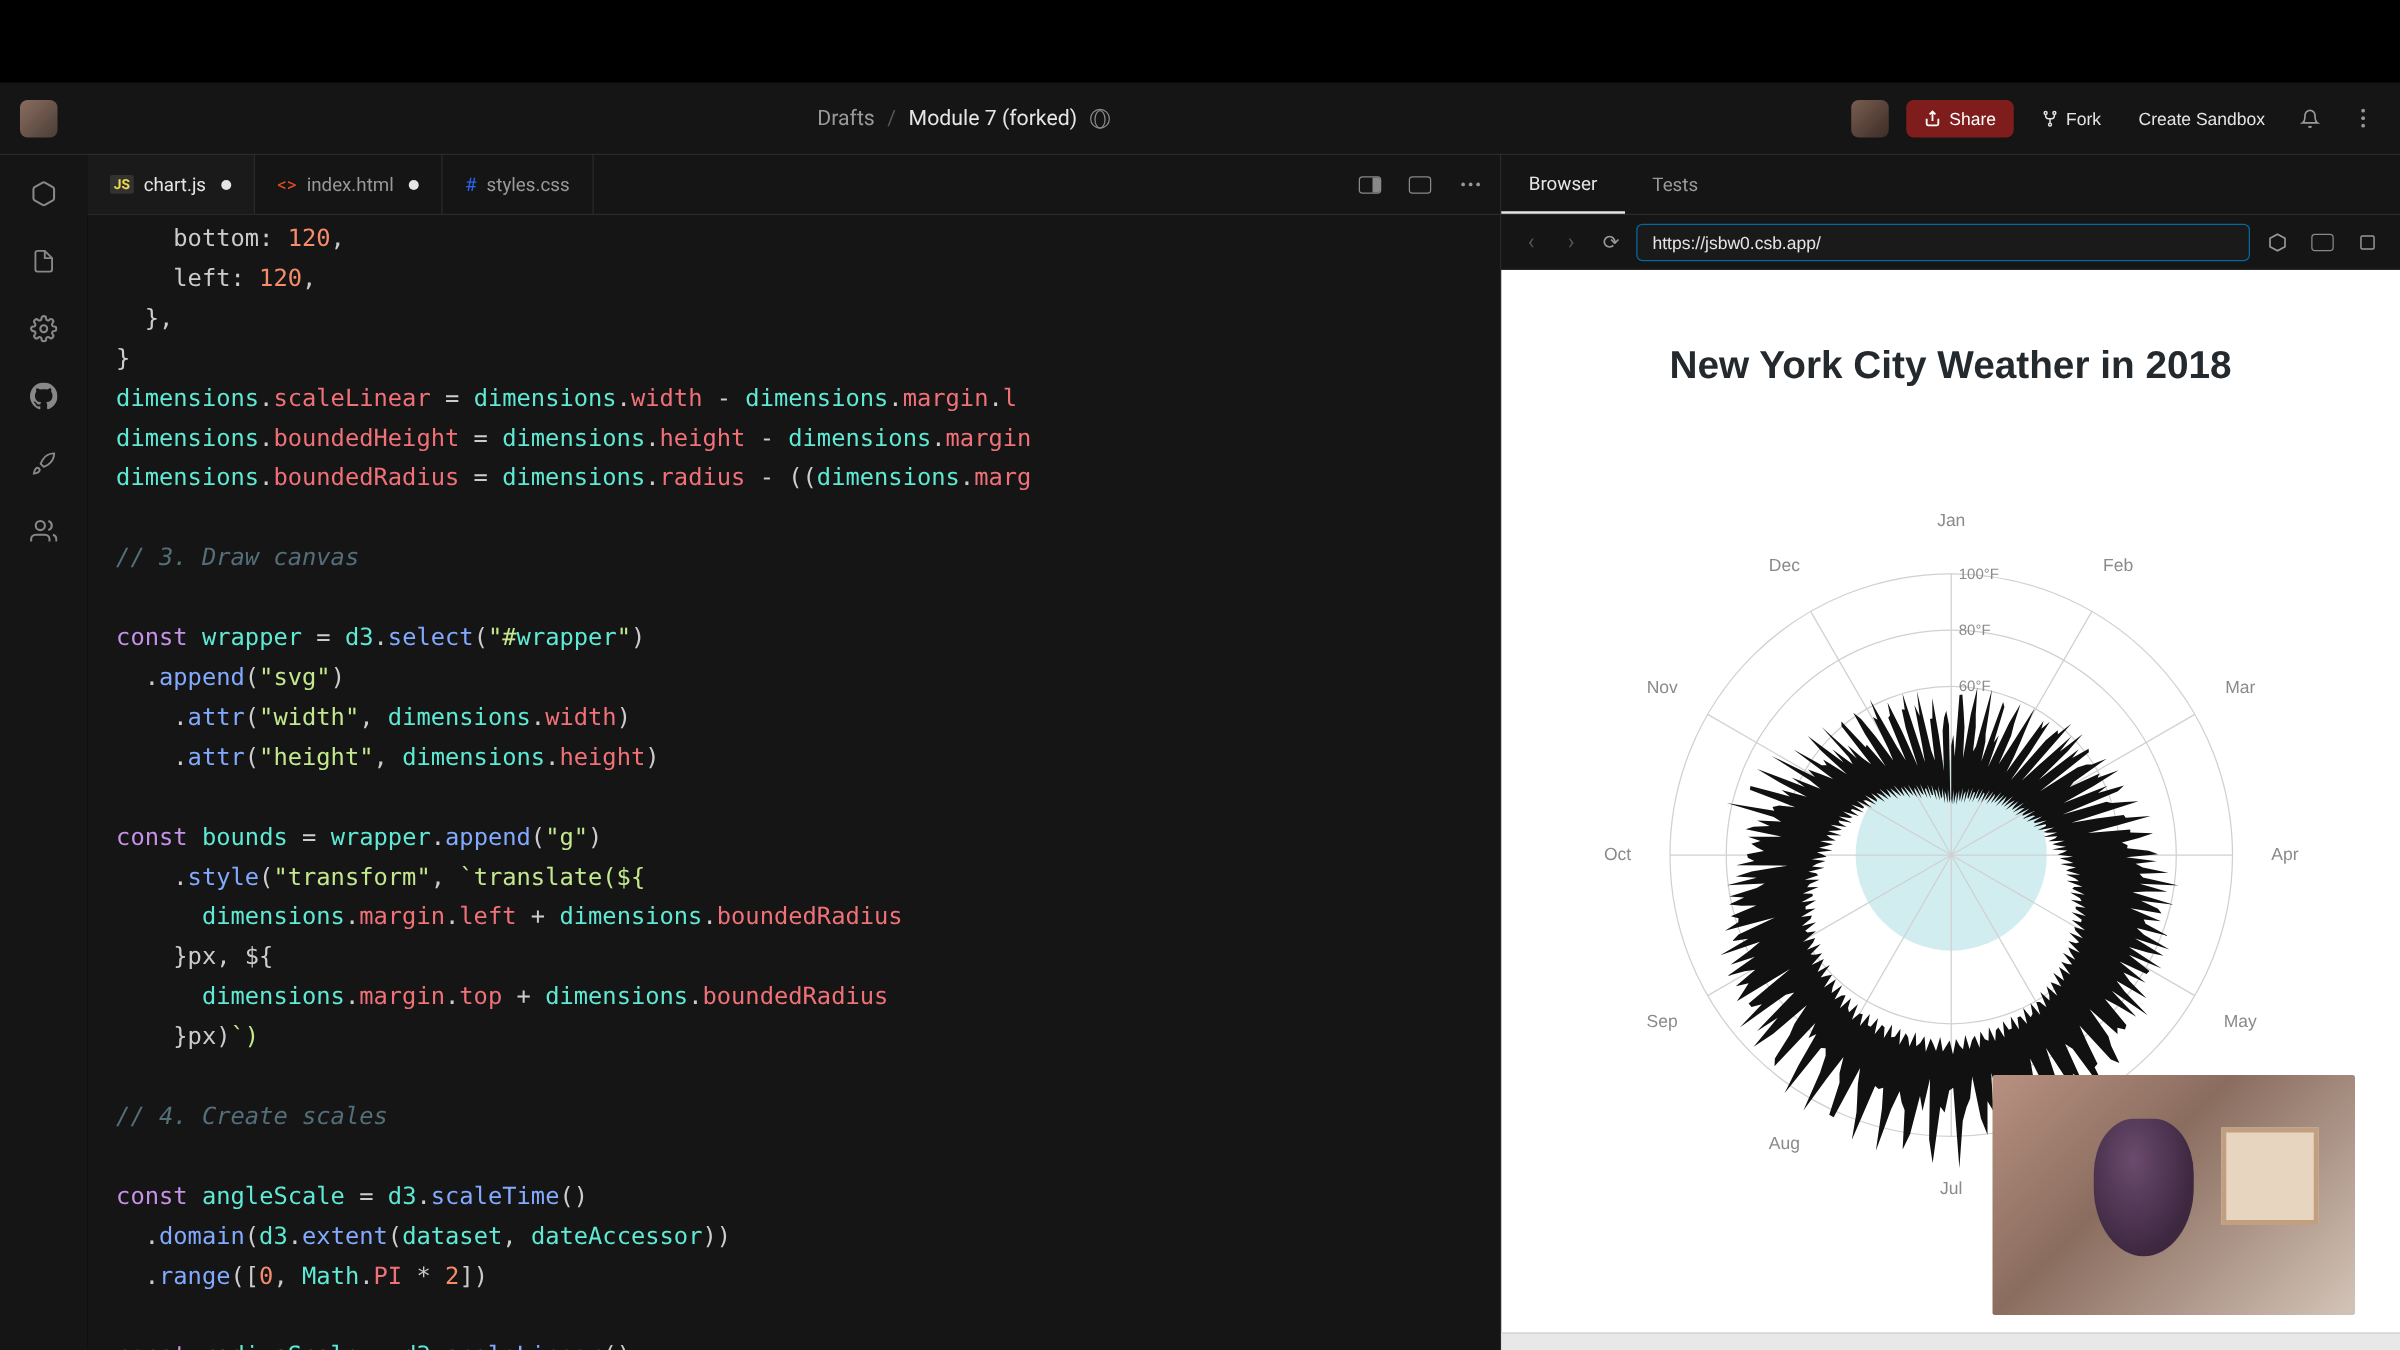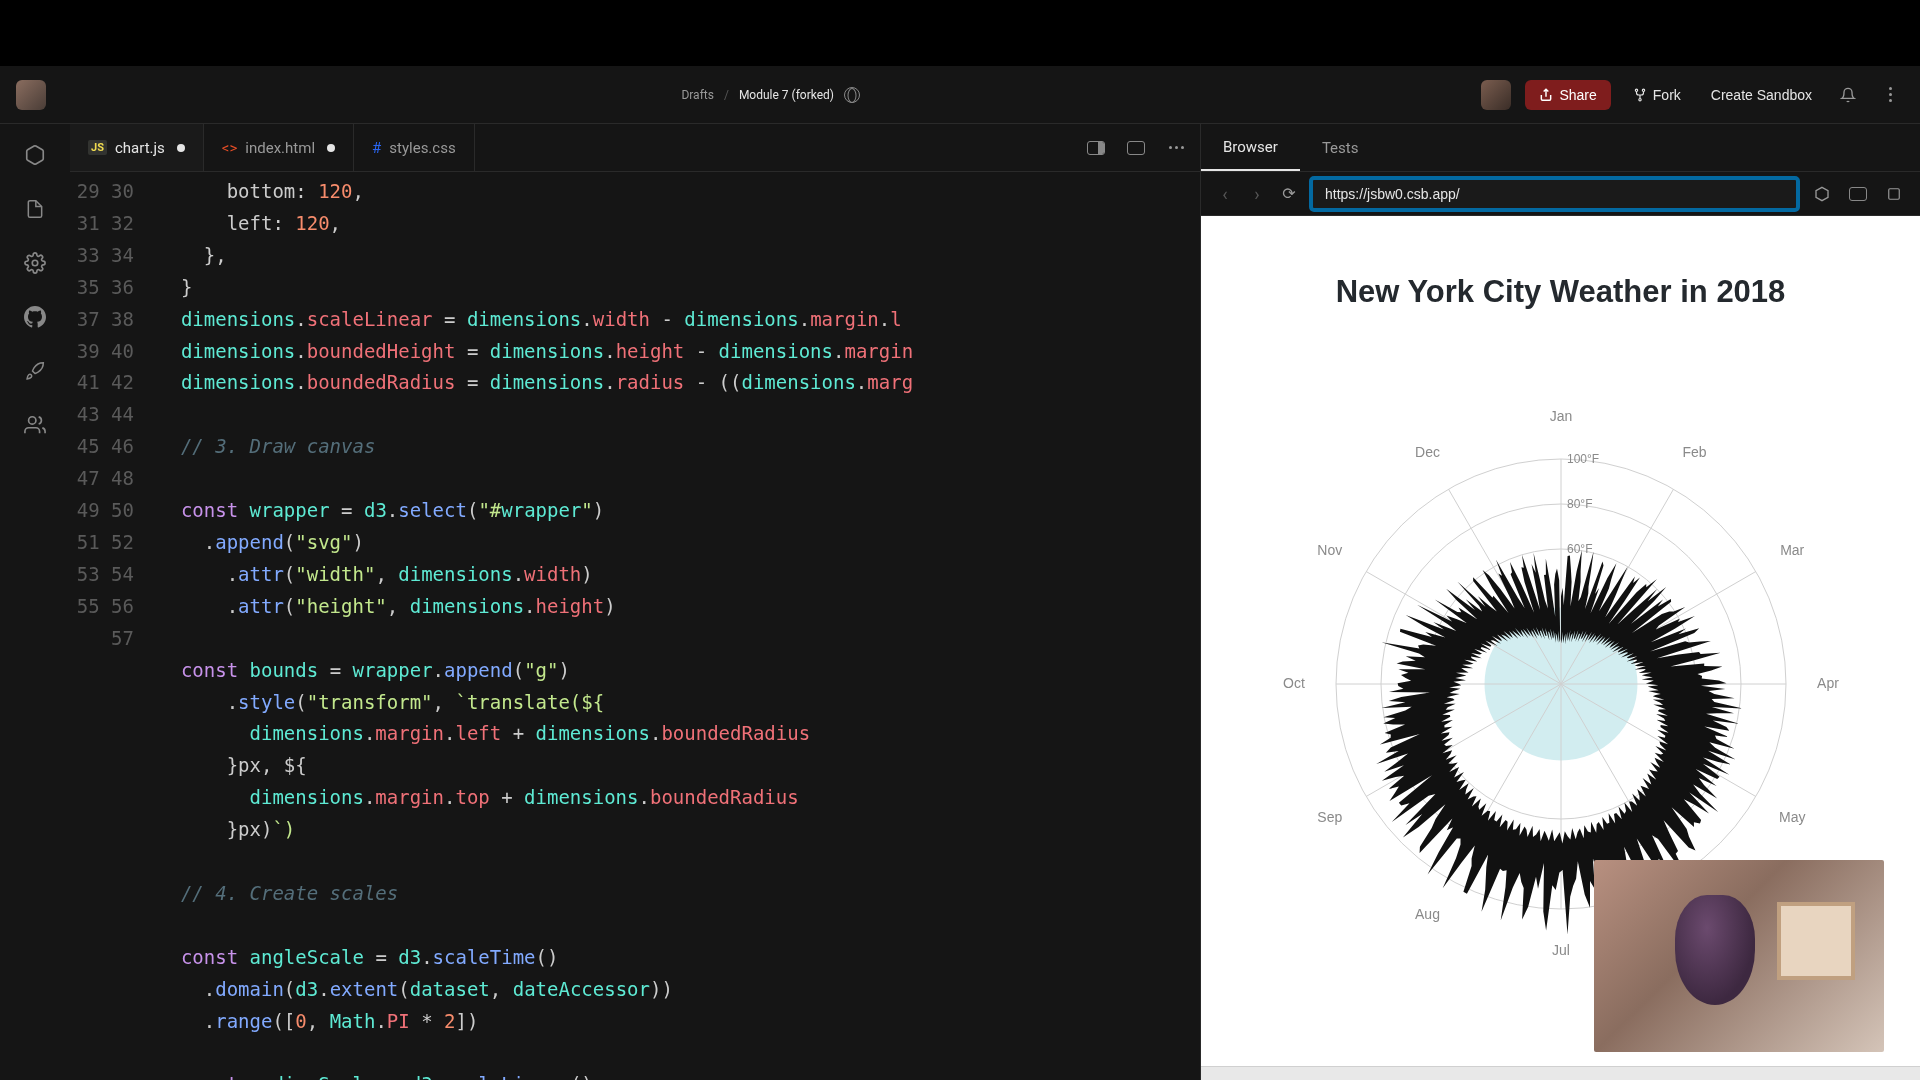--- a/index.html
+++ b/index.html
@@ -28,21 +28,21 @@
   background: linear-gradient(135deg, #8a6d5f, #4a3d37);
   margin-right: 14px;
 }
 .breadcrumb-area {
   flex: 1;
   display: flex;
   justify-content: center;
   align-items: center;
   gap: 10px;
   color: #999;
-  font-size: 12px;
+  font-size: 17px;
 }
 .breadcrumb-area .slash { color: #555; }
 .breadcrumb-area .project-name { color: #e5e5e5; }
 .globe-icon {
   width: 16px; height: 16px;
   border: 1.5px solid #888;
   border-radius: 50%;
   display: inline-block;
   position: relative;
 }
@@ -273,21 +273,21 @@
 }
 .reload-icon {
   color: #999;
   width: 24px;
   text-align: center;
   cursor: pointer;
 }
 .url-input {
   flex: 1;
   background: #1a1a1a;
-  border: 4px solid #0369a1;
+  border: 1px solid #0369a1;
   border-radius: 5px;
   padding: 6px 12px;
   color: #e5e5e5;
   font-size: 14px;
 }
 .url-right-icons { display: flex; gap: 8px; }
 
 .preview-surface {
   flex: 1;
   background: #fff;
@@ -453,50 +453,20 @@
         <button class="icon-btn">
           <span class="menu-dots-h">
               <span></span>
               <span></span>
               <span></span>
             </span>
         </button>
       </div>
     </div>
     <div class="code-area">
-      <div class="gutter" id="gutter">29
-30
-31
-32
-33
-34
-35
-36
-37
-38
-39
-40
-41
-42
-43
-44
-45
-46
-47
-48
-49
-50
-51
-52
-53
-54
-55
-56
-57
-</div>
       <div class="code-content" id="code-content">      bottom: <span class="num">120</span>,
       left: <span class="num">120</span>,
     },
   }
   <span class="id">dimensions</span>.<span class="prop">scaleLinear</span> = <span class="id">dimensions</span>.<span class="prop">width</span> - <span class="id">dimensions</span>.<span class="prop">margin</span>.<span class="prop">l</span>
   <span class="id">dimensions</span>.<span class="prop">boundedHeight</span> = <span class="id">dimensions</span>.<span class="prop">height</span> - <span class="id">dimensions</span>.<span class="prop">margin</span>
   <span class="id">dimensions</span>.<span class="prop">boundedRadius</span> = <span class="id">dimensions</span>.<span class="prop">radius</span> - ((<span class="id">dimensions</span>.<span class="prop">marg</span>
 
 <span class="com">  // 3. Draw canvas</span>
 

